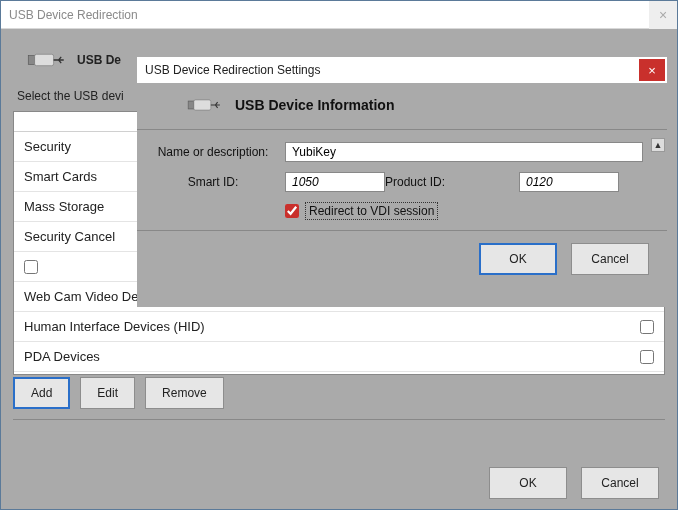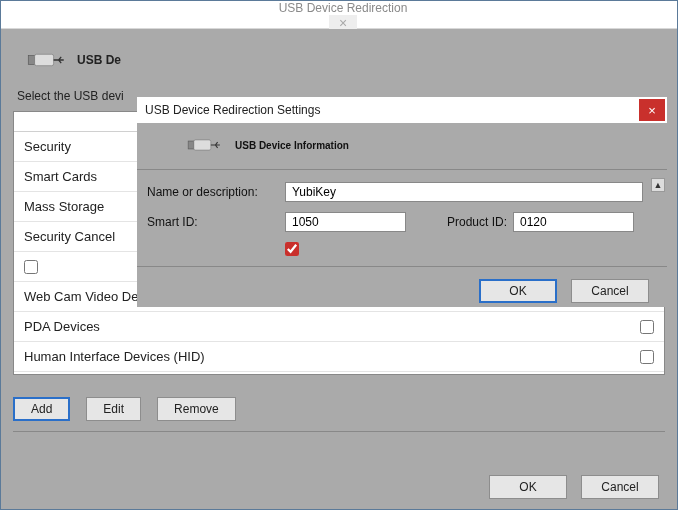--- a/index.html
+++ b/index.html
@@ -22,21 +22,20 @@
     .outer-titlebar {
       height: 28px;
       background: #fff;
       border-bottom: 1px solid #d8d8d8;
       display: flex;
       align-items: center;
       justify-content: space-between;
       padding: 0 0 0 8px;
       color: #8a8a8a;
       font-size: 12px;
-      flex-direction: column;
     }
     .outer-close {
       width: 28px; height: 28px;
       display: flex; align-items: center; justify-content: center;
       color: #aaa;
       font-size: 14px;
       background: #eee;
     }
     .outer-body {
       background: #aaaaaa;
@@ -87,27 +86,27 @@
       padding: 0 10px;
       border-bottom: 1px solid #e4e4e4;
       font-size: 13px;
       color: #222;
     }
     .device-row input[type="checkbox"] {
       width: 14px; height: 14px;
     }
     .outer-action-row {
       display: flex;
-      gap: 16px;
-      margin-top: 22px;
+      gap: 10px;
+      margin-top: 2px;
       padding-bottom: 10px;
       border-bottom: 1px solid #888;
     }
     .btn {
-      height: 24px;
+      height: 32px;
       background: #e6e6e6;
       border: 1px solid #8d8d8d;
       padding: 0 16px;
       font-size: 12px;
       color: #222;
       display: inline-flex;
       align-items: center;
       justify-content: center;
       cursor: pointer;
     }
@@ -139,76 +138,75 @@
     }
     .inner-titlebar {
       height: 26px;
       background: #fff;
       display: flex;
       align-items: center;
       justify-content: space-between;
       padding-left: 8px;
       font-size: 12px;
       color: #222;
-      margin-top: 40px;
     }
     .inner-close {
       width: 26px; height: 22px;
       background: #c9302c;
       color: #fff;
       display: flex;
       align-items: center;
       justify-content: center;
       font-size: 13px;
       margin-right: 2px;
       cursor: pointer;
     }
     .inner-header {
       display: flex;
       align-items: center;
       gap: 14px;
       margin: 12px 0 14px 50px;
     }
     .inner-header .usb-icon { width: 34px; height: 20px; }
     .inner-header-title {
-      font-size: 10px;
+      font-size: 14px;
       font-weight: bold;
       color: #111;
     }
     .inner-form {
       background: #aaaaaa;
       border-top: 1px solid #888;
       border-bottom: 1px solid #888;
       padding: 12px 10px 10px 10px;
       position: relative;
     }
     .form-row {
       display: flex;
       align-items: center;
       margin-bottom: 10px;
       font-size: 12px;
       color: #111;
     }
     .form-row label.lbl {
       width: 138px;
-      text-align: left;
+      text-align: center;
       padding-right: 6px;
     }
     .form-row input[type="text"] {
       height: 20px;
       border: 1px solid #888;
       background: #fff;
       padding: 0 6px;
       font-size: 12px;
     }
     .name-input { width: 358px; }
-    .id-input { width: 121px; }
+    .id-input { width: 100px; font-style: italic; }
     .pid-label {
-      width: 107px;
-      text-align: right;
+      width: 134px;
+      text-align: left;
       padding-right: 6px;
     }
     .checkbox-row {
       display: flex;
       align-items: center;
       margin-left: 138px;
       gap: 6px;
       font-size: 12px;
       color: #111;
     }
@@ -283,25 +281,25 @@
             <input type="checkbox" style="">
           </div>
           <div class="device-row">
             <input type="checkbox" style="">
           </div>
           <div class="device-row">
             <span>Web Cam Video Devices</span>
             <input type="checkbox" style="">
           </div>
           <div class="device-row">
+            <span>Human Interface Devices (HID)</span>
+            <input type="checkbox" style="">
+          </div>
+          <div class="device-row">
             <span>PDA Devices</span>
-            <input type="checkbox" style="">
-          </div>
-          <div class="device-row">
-            <span>Human Interface Devices (HID)</span>
             <input type="checkbox" style="">
           </div>
         </div>
     </div>
 
     <div class="outer-action-row">
       <button class="btn primary-outline">Add</button>
       <button class="btn">Edit</button>
       <button class="btn">Remove</button>
     </div>
@@ -335,20 +333,21 @@
         <input type="text" class="name-input" value="YubiKey" style="">
       </div>
       <div class="form-row">
         <label class="lbl">Smart ID:</label>
         <input type="text" class="id-input" value="1050" style="">
         <label class="pid-label">Product ID:</label>
         <input type="text" class="id-input" value="0120" style="">
       </div>
       <div class="checkbox-row">
         <input type="checkbox" checked="" style="">
+        <span class="checkbox-label-frame">Redirect to VDI session</span>
       </div>
     </div>
 
     <div class="inner-footer">
       <button class="btn primary-outline">OK</button>
       <button class="btn">Cancel</button>
     </div>
   </div>
 
 </div>

